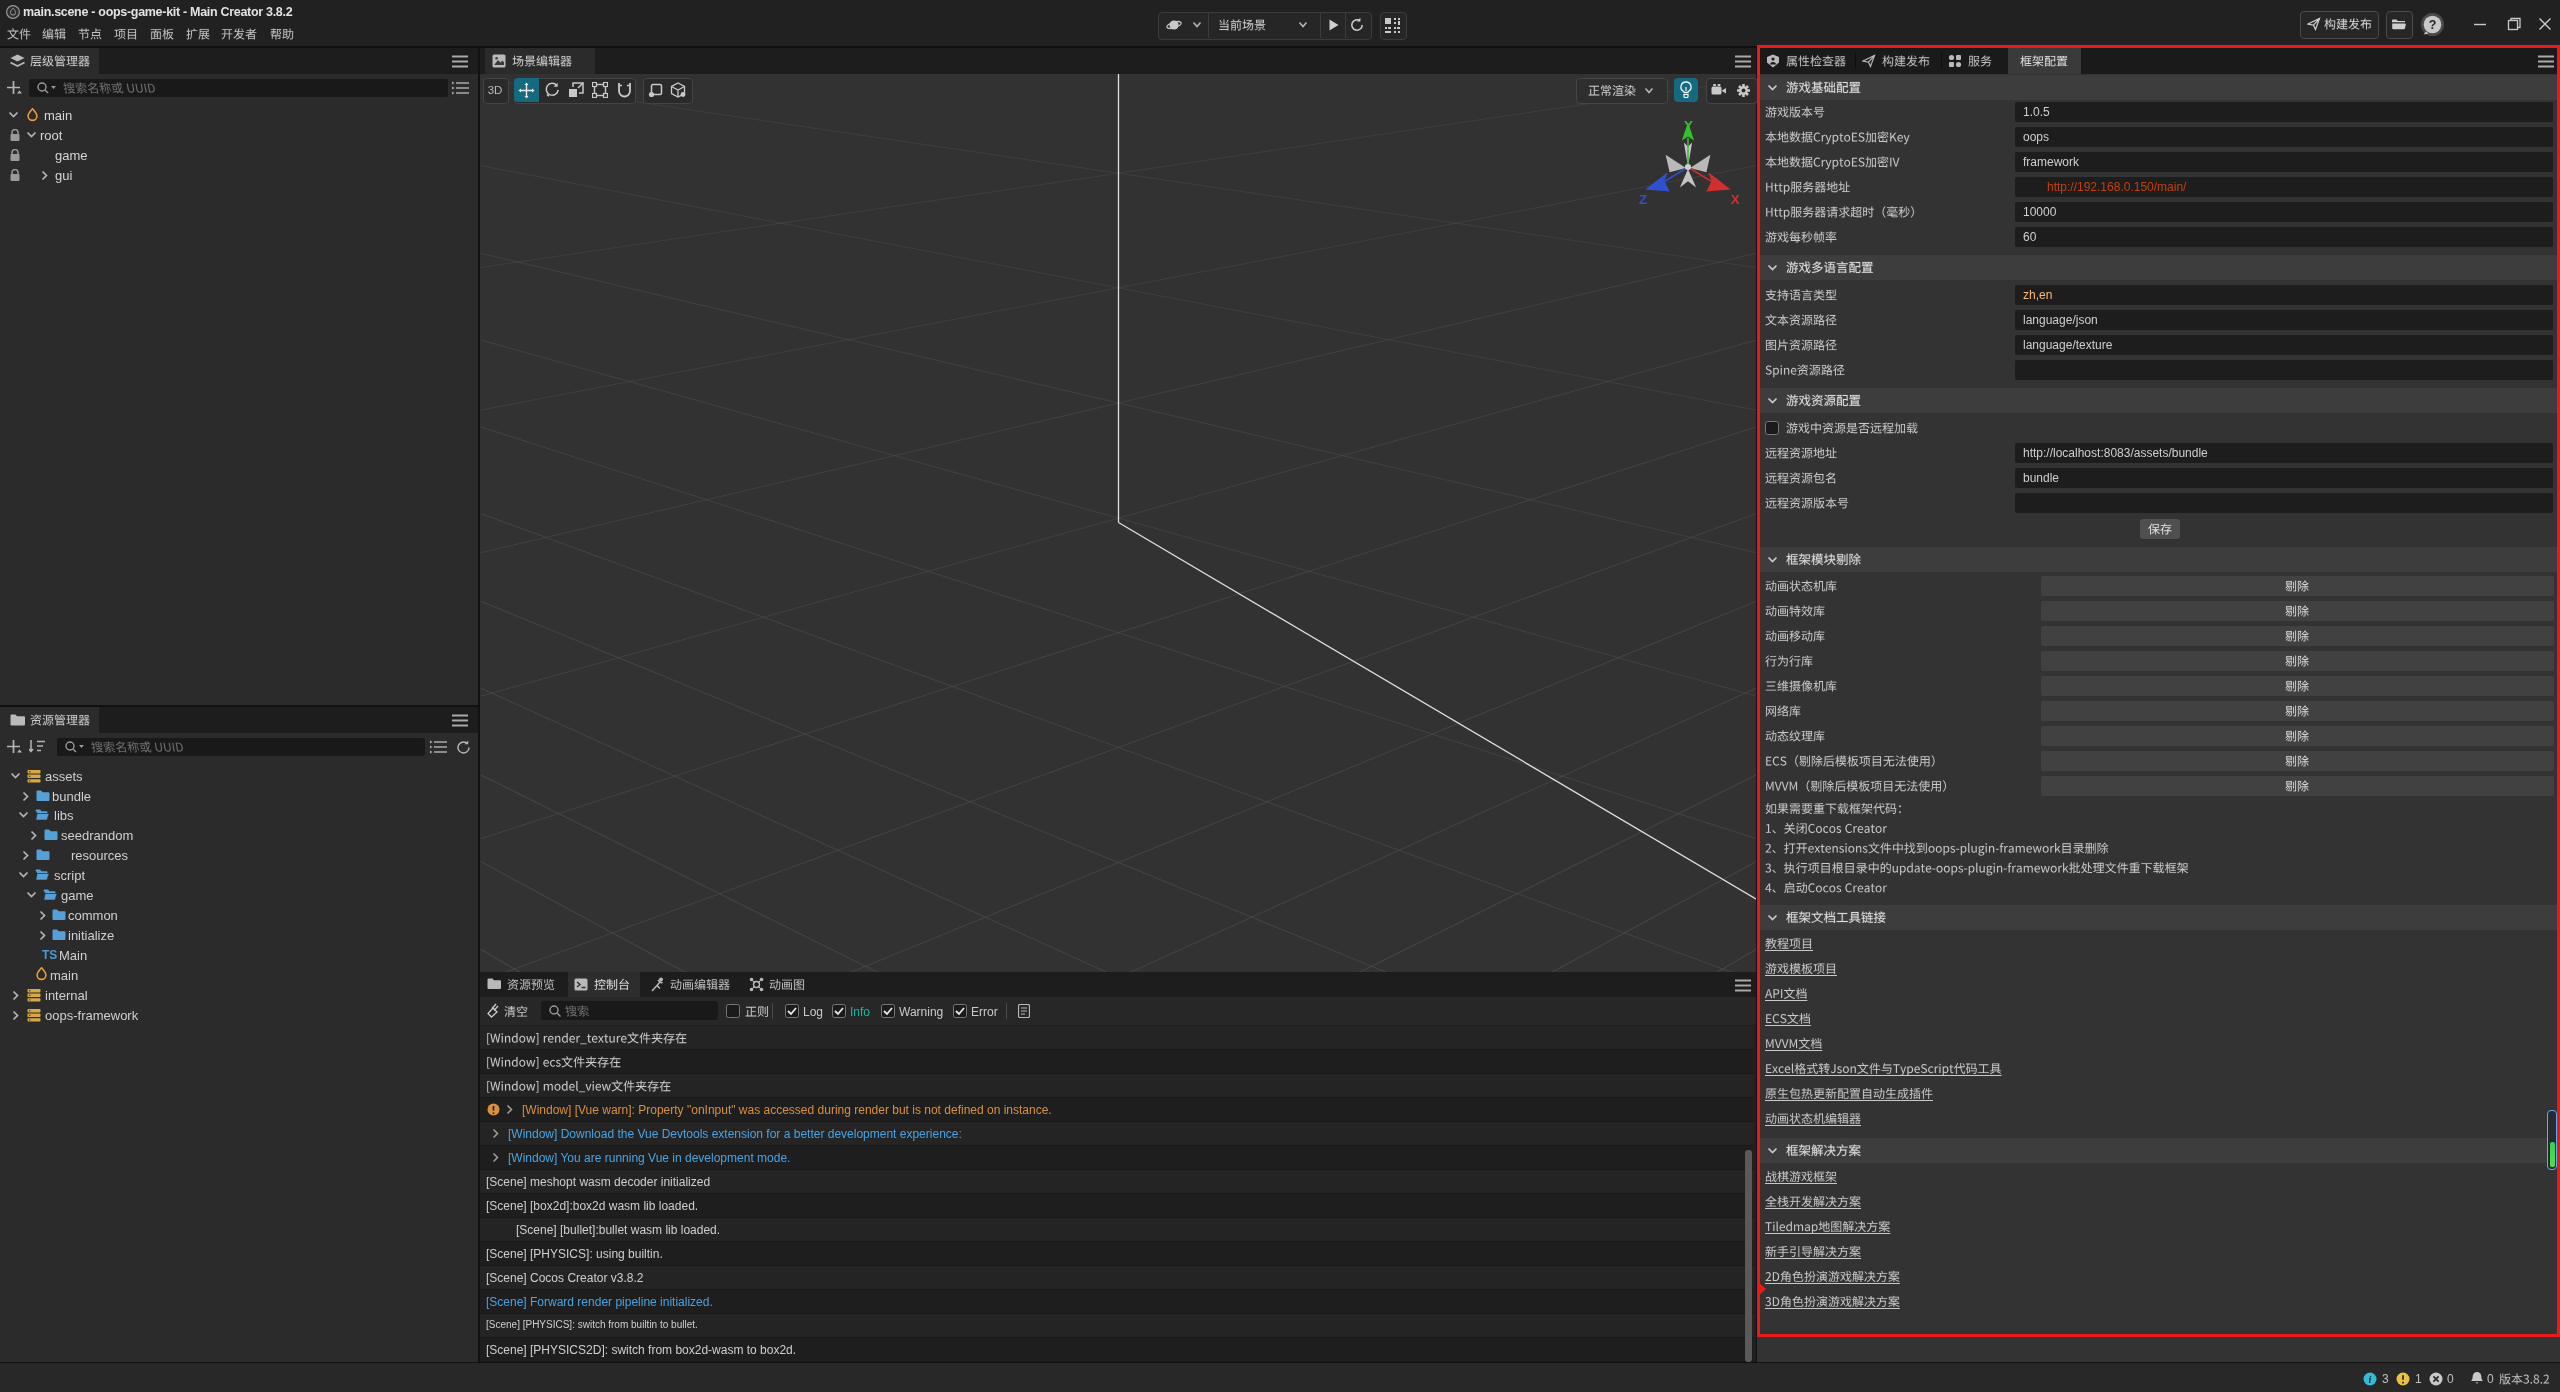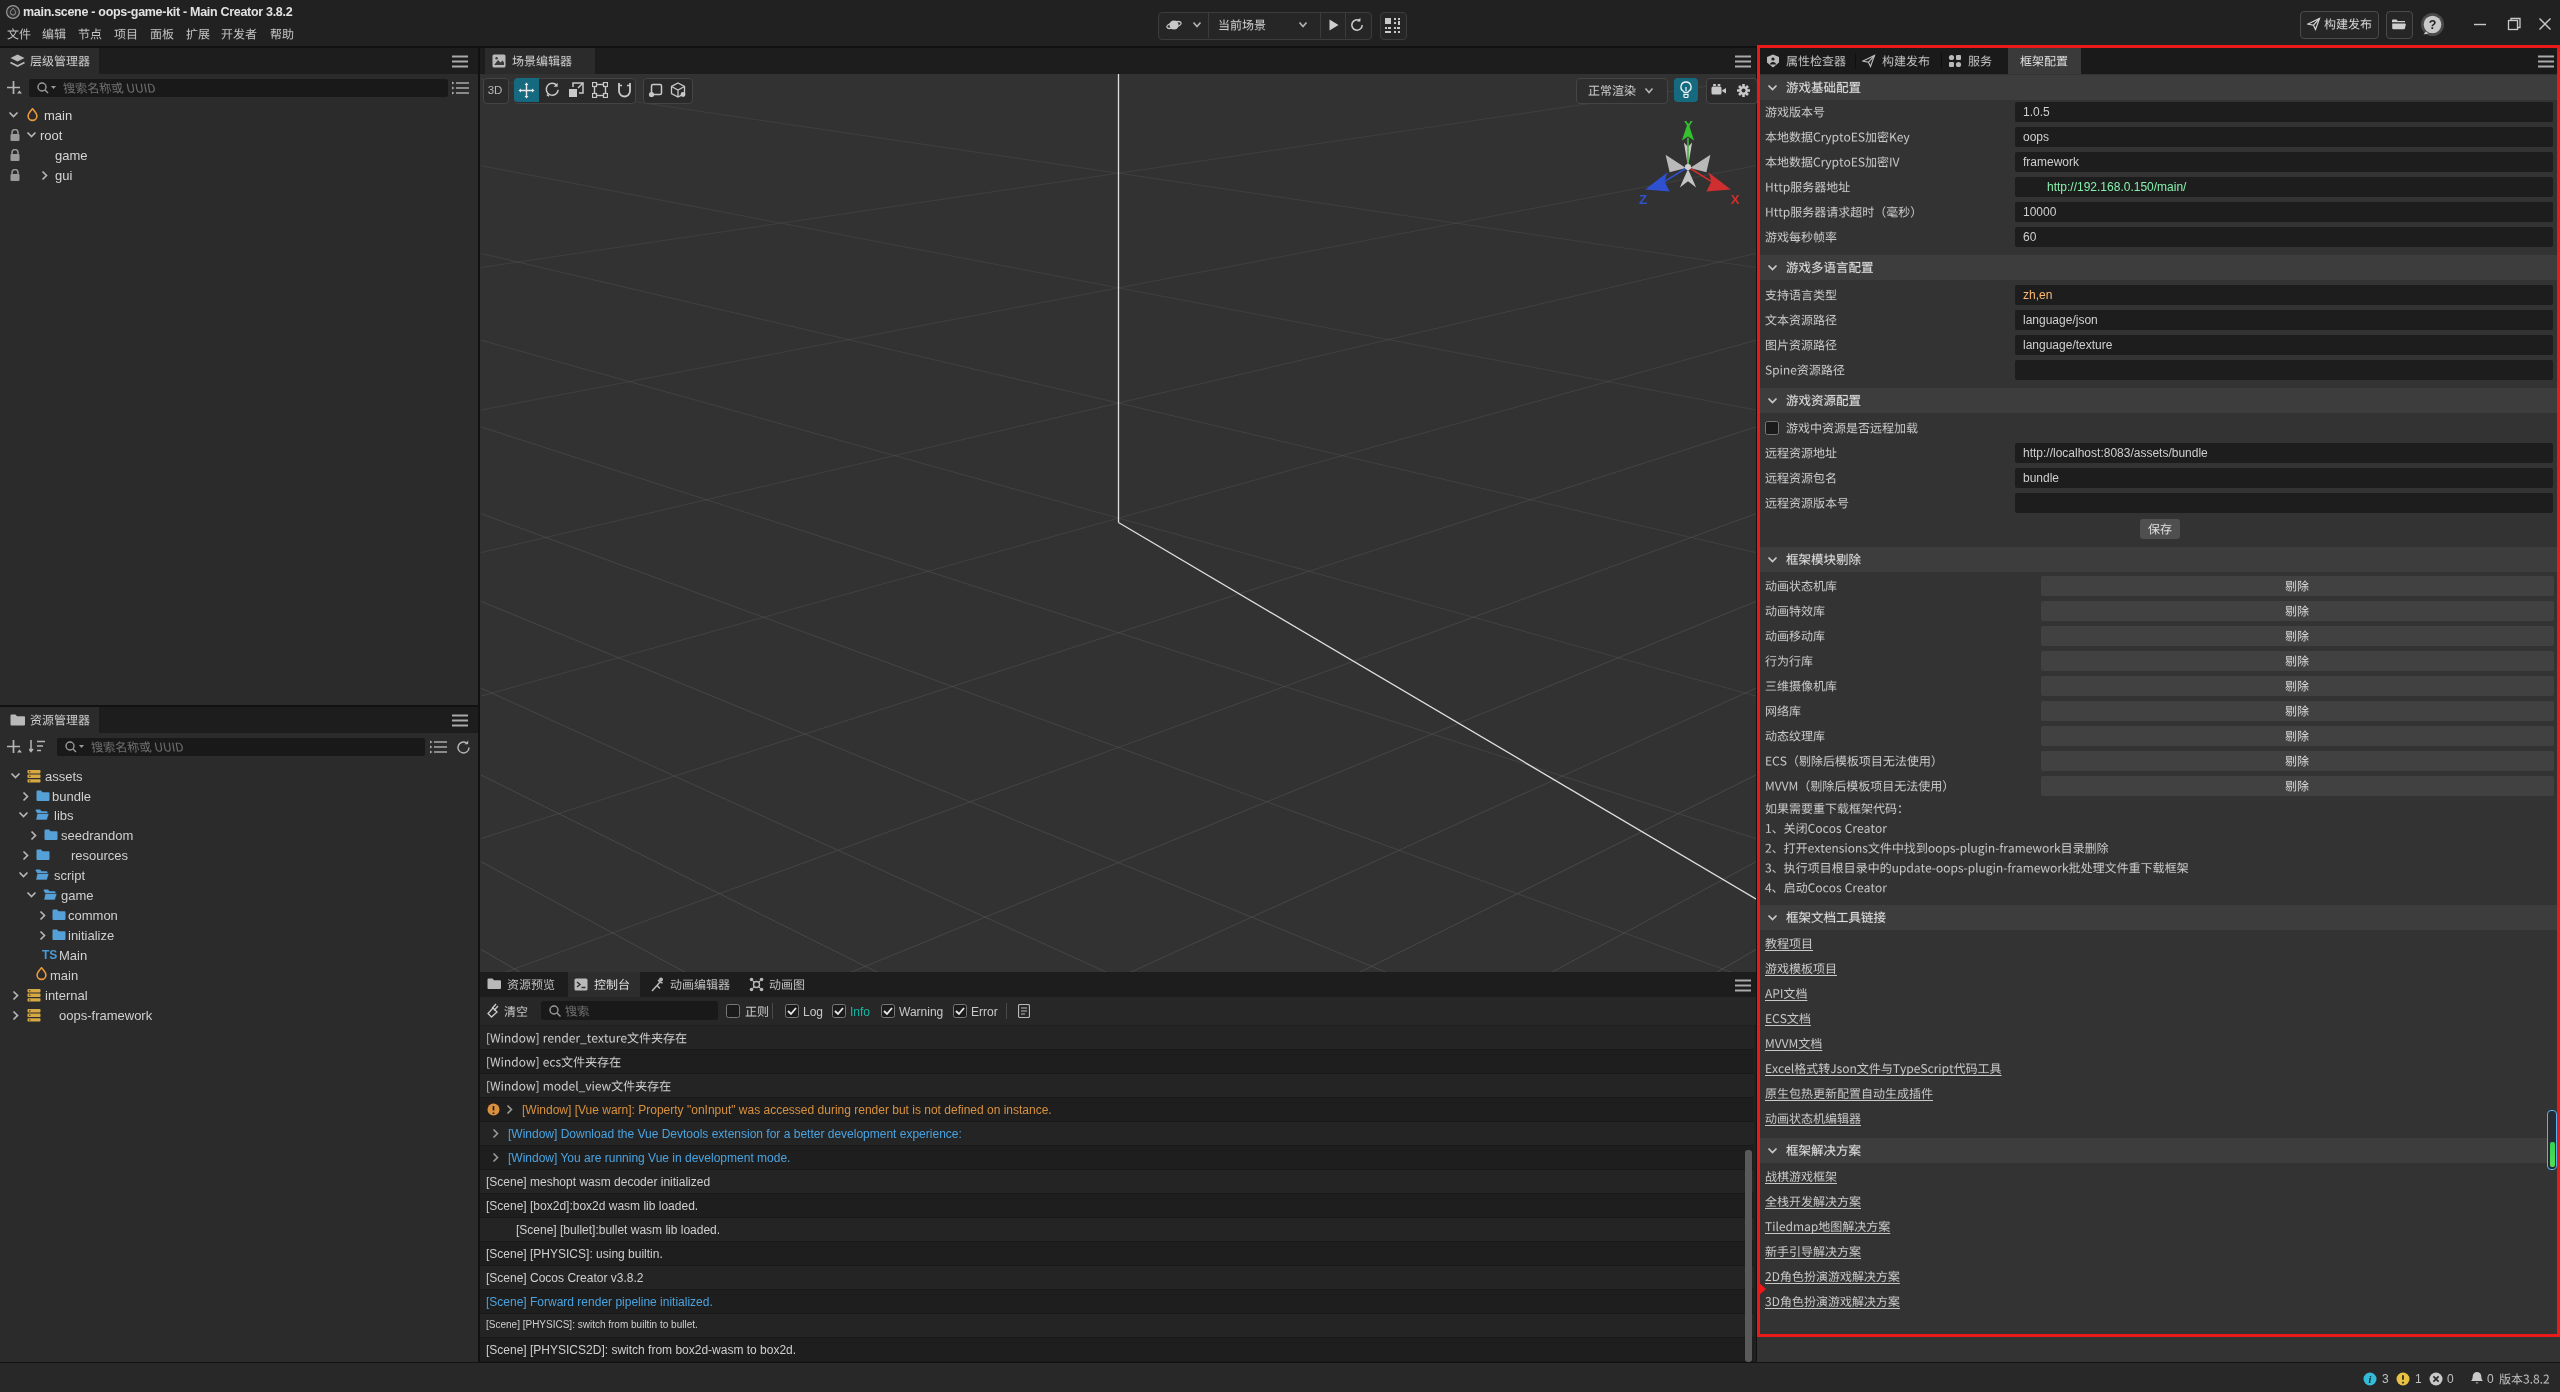--- a/index.html
+++ b/index.html
@@ -251,21 +251,21 @@
           <rect x="0.5" y="0" width="13" height="3.4" rx="0.8"></rect>
           <rect x="0.5" y="4.6" width="13" height="3.4" rx="0.8"></rect>
           <rect x="0.5" y="9.2" width="13" height="3.4" rx="0.8"></rect>
         </g>
         <g fill="#2b2b2b">
           <circle cx="2.8" cy="1.7" r="0.7"></circle>
           <circle cx="2.8" cy="6.3" r="0.7"></circle>
           <circle cx="2.8" cy="10.9" r="0.7"></circle>
         </g>
       </svg>
-      <div class="t" style="left:45.0px;top:1008.5px;font-size:13px;color:#d0d0d0;margin-left:14px;">oops-framework</div>
+      <div class="t" style="left:45.0px;top:1008.5px;font-size:13px;color:#d0d0d0;">oops-framework</div>
       <div style="position:absolute;left:480px;top:48px;width:1276px;height:924px;background:#323232"></div>
       <div style="position:absolute;left:480px;top:48px;width:1276px;height:26px;background:#1d1d1d"></div>
       <div style="position:absolute;left:485px;top:48px;width:110px;height:26px;background:#2b2b2b"></div>
       <svg style="position:absolute;left:492px;top:54px;" width="14" height="14" viewBox="0 0 14 14">
         <rect x="0.5" y="0.5" width="13" height="13" rx="1.5" fill="#b9b9b9"></rect>
         <path d="M2.5 10.5 6 6l2.5 2.5L10.5 6.5l1.5 2v2.5h-9.5z" fill="#3a3a3a"></path>
         <circle cx="4.6" cy="4.2" r="1.2" fill="#3a3a3a"></circle>
       </svg>
       <svg style="position:absolute;left:1735px;top:55px;" width="16" height="13" viewBox="0 0 16 13">
         <path d="M0 1.5h16M0 6.5h16M0 11.5h16" stroke="#aaaaaa" stroke-width="1.8"></path>
@@ -525,21 +525,21 @@
       <svg style="position:absolute;left:1767px;top:84px;" width="11" height="8" viewBox="0 0 11 8">
         <path d="M1.5 1.5 5.5 5.5 9.5 1.5" stroke="#c9c9c9" stroke-width="1.7" fill="none"></path>
       </svg>
       <div style="position:absolute;left:2015px;top:102px;width:538px;height:20px;background:#1d1d1d;border-radius:2px"></div>
       <div class="t" style="left:2023.0px;top:106.3px;font-size:12px;color:#cfcfcf;">1.0.5</div>
       <div style="position:absolute;left:2015px;top:127px;width:538px;height:20px;background:#1d1d1d;border-radius:2px"></div>
       <div class="t" style="left:2023.0px;top:131.3px;font-size:12px;color:#cfcfcf;">oops</div>
       <div style="position:absolute;left:2015px;top:152px;width:538px;height:20px;background:#1d1d1d;border-radius:2px"></div>
       <div class="t" style="left:2023.0px;top:156.3px;font-size:12px;color:#cfcfcf;">framework</div>
       <div style="position:absolute;left:2015px;top:177px;width:538px;height:20px;background:#1d1d1d;border-radius:2px"></div>
-      <div class="t" style="left:2023.0px;top:181.3px;font-size:12px;color:#86efac;padding-left:24px;">http://192.168.0.150/main/</div>
+      <div class="t" style="left:2023.0px;top:181.3px;font-size:12px;color:#c2410c;padding-left:24px;">http://192.168.0.150/main/</div>
       <div style="position:absolute;left:2015px;top:202px;width:538px;height:20px;background:#1d1d1d;border-radius:2px"></div>
       <div class="t" style="left:2023.0px;top:206.3px;font-size:12px;color:#cfcfcf;">10000</div>
       <div style="position:absolute;left:2015px;top:227px;width:538px;height:20px;background:#1d1d1d;border-radius:2px"></div>
       <div class="t" style="left:2023.0px;top:231.3px;font-size:12px;color:#cfcfcf;">60</div>
       <div style="position:absolute;left:1757px;top:255px;width:803px;height:25px;background:#3d3d3d"></div>
       <svg style="position:absolute;left:1767px;top:264px;" width="11" height="8" viewBox="0 0 11 8">
         <path d="M1.5 1.5 5.5 5.5 9.5 1.5" stroke="#c9c9c9" stroke-width="1.7" fill="none"></path>
       </svg>
       <div style="position:absolute;left:2015px;top:285px;width:538px;height:20px;background:#1d1d1d;border-radius:2px"></div>
       <div class="t" style="left:2023.0px;top:289.3px;font-size:12px;color:#fdba74;">zh,en</div>

